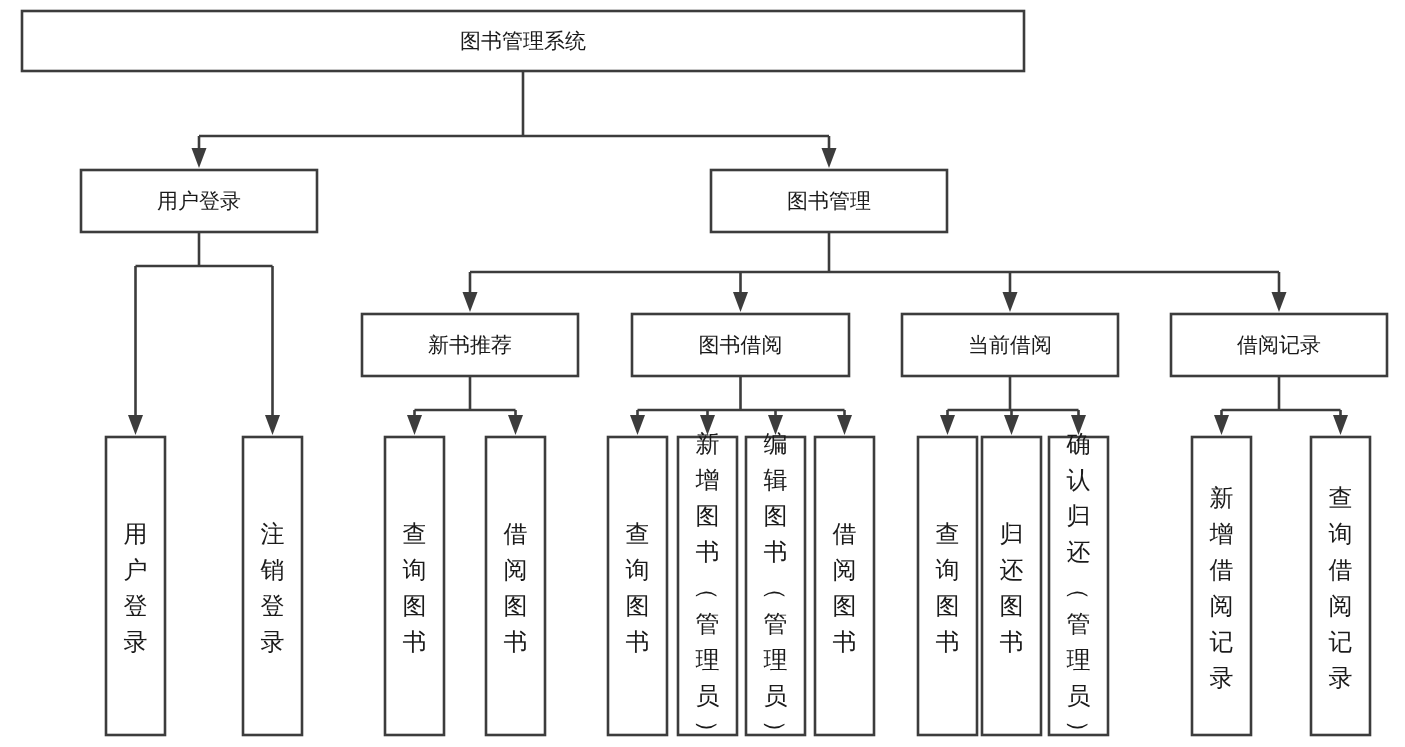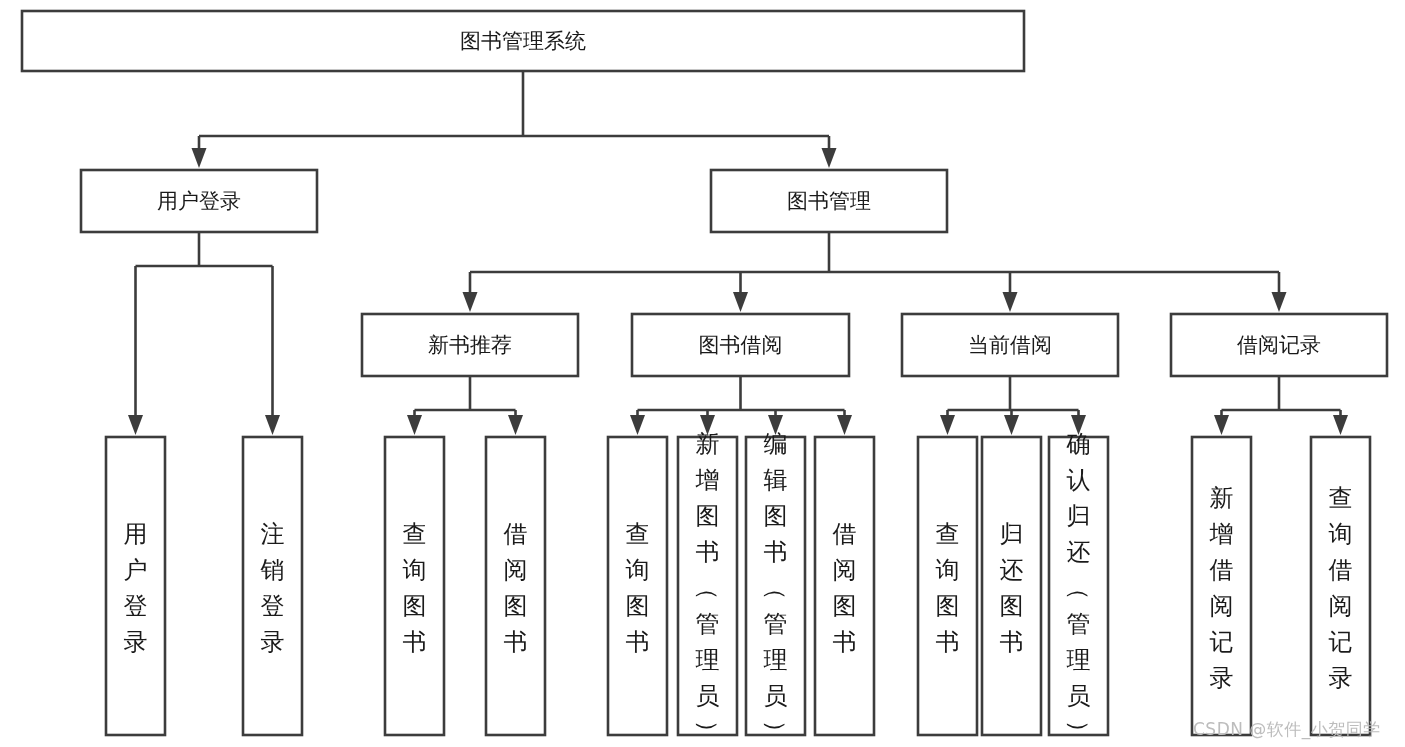--- a/index.html
+++ b/index.html
@@ -284,15 +284,14 @@
             <text x="1340.5" y="578.0799999999999" font-size="24" font-family="&quot;DejaVu Sans&quot;,&quot;Liberation Sans&quot;,sans-serif" fill="#1a1a1a" text-anchor="middle">借</text>
             <text x="1340.5" y="614.0799999999999" font-size="24" font-family="&quot;DejaVu Sans&quot;,&quot;Liberation Sans&quot;,sans-serif" fill="#1a1a1a" text-anchor="middle">阅</text>
             <text x="1340.5" y="650.0799999999999" font-size="24" font-family="&quot;DejaVu Sans&quot;,&quot;Liberation Sans&quot;,sans-serif" fill="#1a1a1a" text-anchor="middle">记</text>
             <text x="1340.5" y="686.0799999999999" font-size="24" font-family="&quot;DejaVu Sans&quot;,&quot;Liberation Sans&quot;,sans-serif" fill="#1a1a1a" text-anchor="middle">录</text>
           </g>
         </g>
       </g>
 
   </svg>
 
-  <div class="watermark-text" style="left: 1193px; top: 718px; color: rgb(189, 189, 189);">CSDN @软件_小贺同学</div>
 
 </div>
 
 </body></html>

